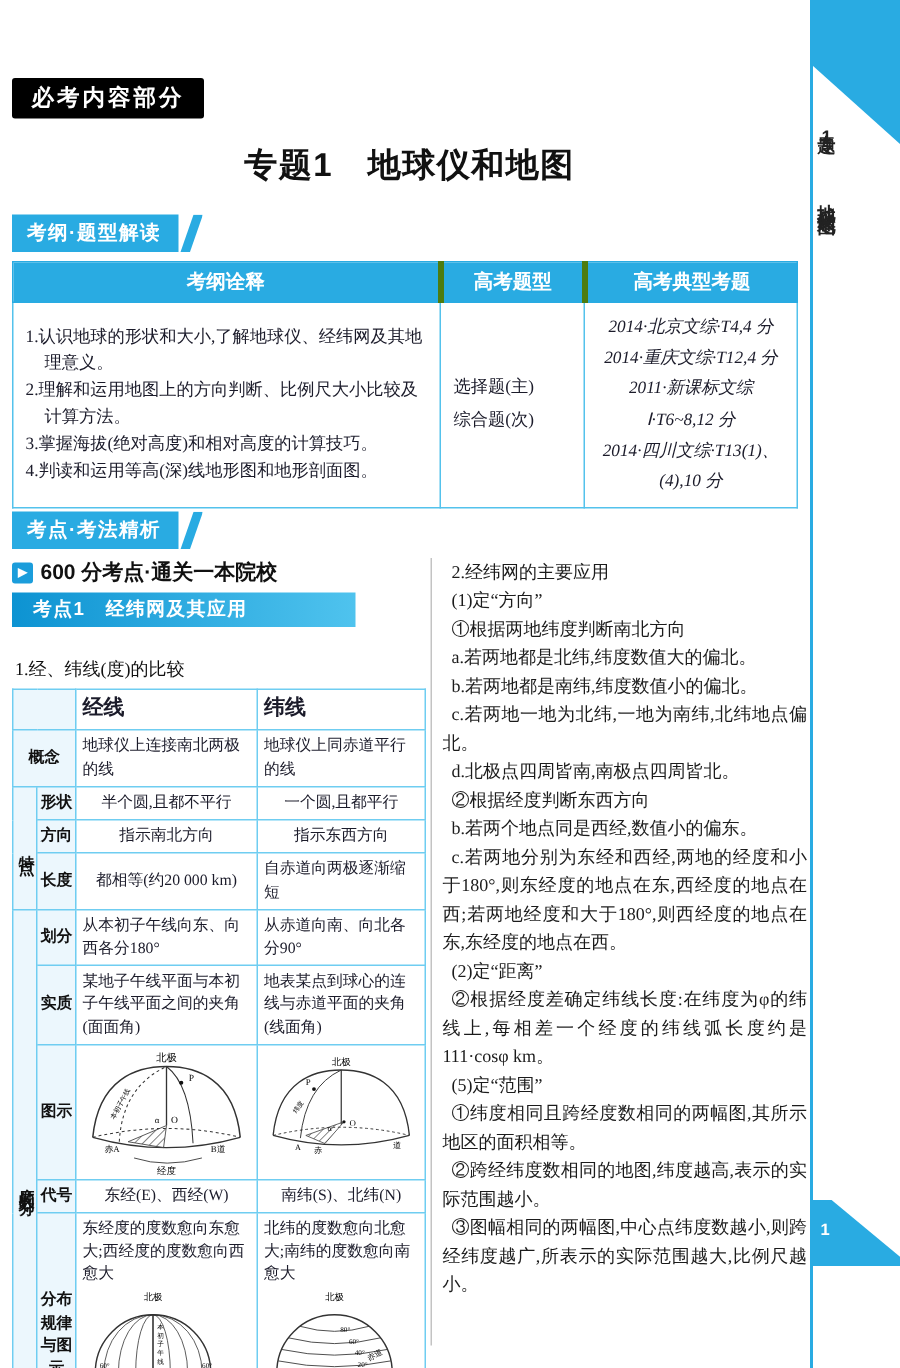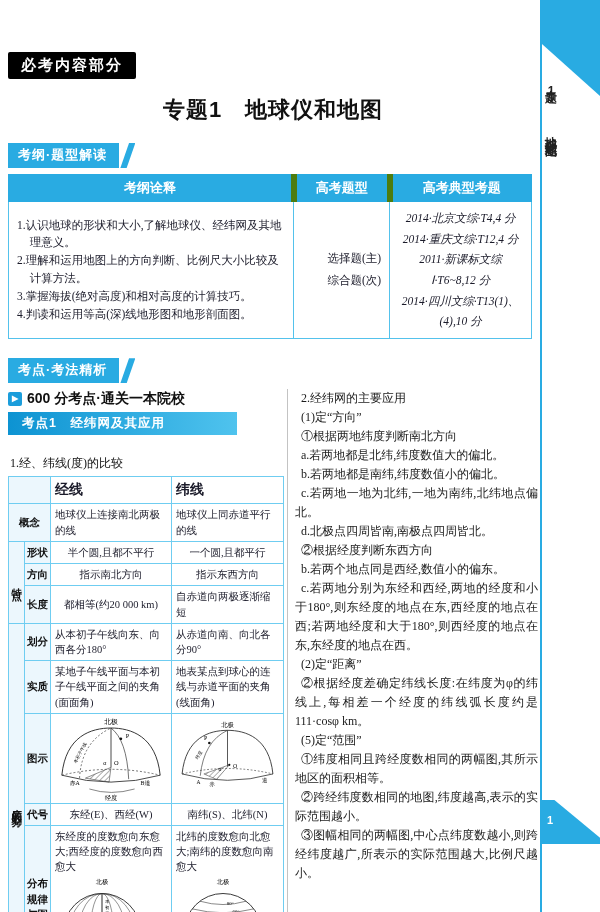--- a/index.html
+++ b/index.html
@@ -24,28 +24,28 @@
         margin:16px 0 18px;letter-spacing:1px;}
   .banner{position:relative;display:inline-block;background:#29abe2;color:#fff;
         font-size:13px;font-weight:bold;padding:3px 12px 4px 10px;letter-spacing:1px;}
   .banner::after{content:"";position:absolute;right:-16px;top:0;height:100%;width:15px;
         background:#29abe2;clip-path:polygon(58% 0,100% 0,42% 100%,0 100%);}
   
   table{border-collapse:collapse;}
   .t1{width:524px;margin-top:6px;font-size:11.5px;}
   .t1 th{background:#29abe2;color:#fff;font-size:13px;font-weight:bold;padding:4px 2px;
         border:1px solid #29abe2;}
-  .t1 th+th{border-left:6px solid #4d7c0f;}
+  .t1 th+th{border-left:4px solid #4d7c0f;}
   .t1 td{border:1px solid #53c2ec;padding:6px 8px;vertical-align:middle;
         font-family:"Liberation Serif",serif;color:#1b1b2a;}
   .t1 .outline div{padding-left:1.1em;text-indent:-1.1em;line-height:1.55;}
-  .t1 .qtypes{text-align:right;line-height:1.9;}
+  .t1 .qtypes{text-align:left;line-height:1.9;}
   .t1 .examples{text-align:center;font-style:italic;line-height:1.8;}
   
-  .sec2-banner{margin-top:19px;text-decoration:underline;}
+  .sec2-banner{margin-top:2px;text-decoration:underline;}
   .columns{display:flex;align-items:flex-start;margin-top:6px;}
   .col-left{width:276px;}
   .col-right{width:244px;border-left:1px solid #c3c3c3;padding-left:7px;margin-left:3px;
         min-height:525px;}
   .h600{display:flex;align-items:center;gap:5px;font-size:14px;font-weight:bold;color:#111;margin:1px 0 4px;}
   .play-ic{width:14px;height:14px;background:#1b9ddb;color:#fff;font-size:8px;line-height:14px;
         text-align:center;border-radius:2px;}
   .kd-banner{width:215px;background:linear-gradient(90deg,#0d93d2,#4fc3ee);color:#fff;
         font-size:12.5px;font-weight:bold;padding:3px 0 3px 14px;letter-spacing:1px;}
   .cmp-title{font-family:"Liberation Serif",serif;font-size:12px;margin:20px 0 4px 2px;color:#111;}

